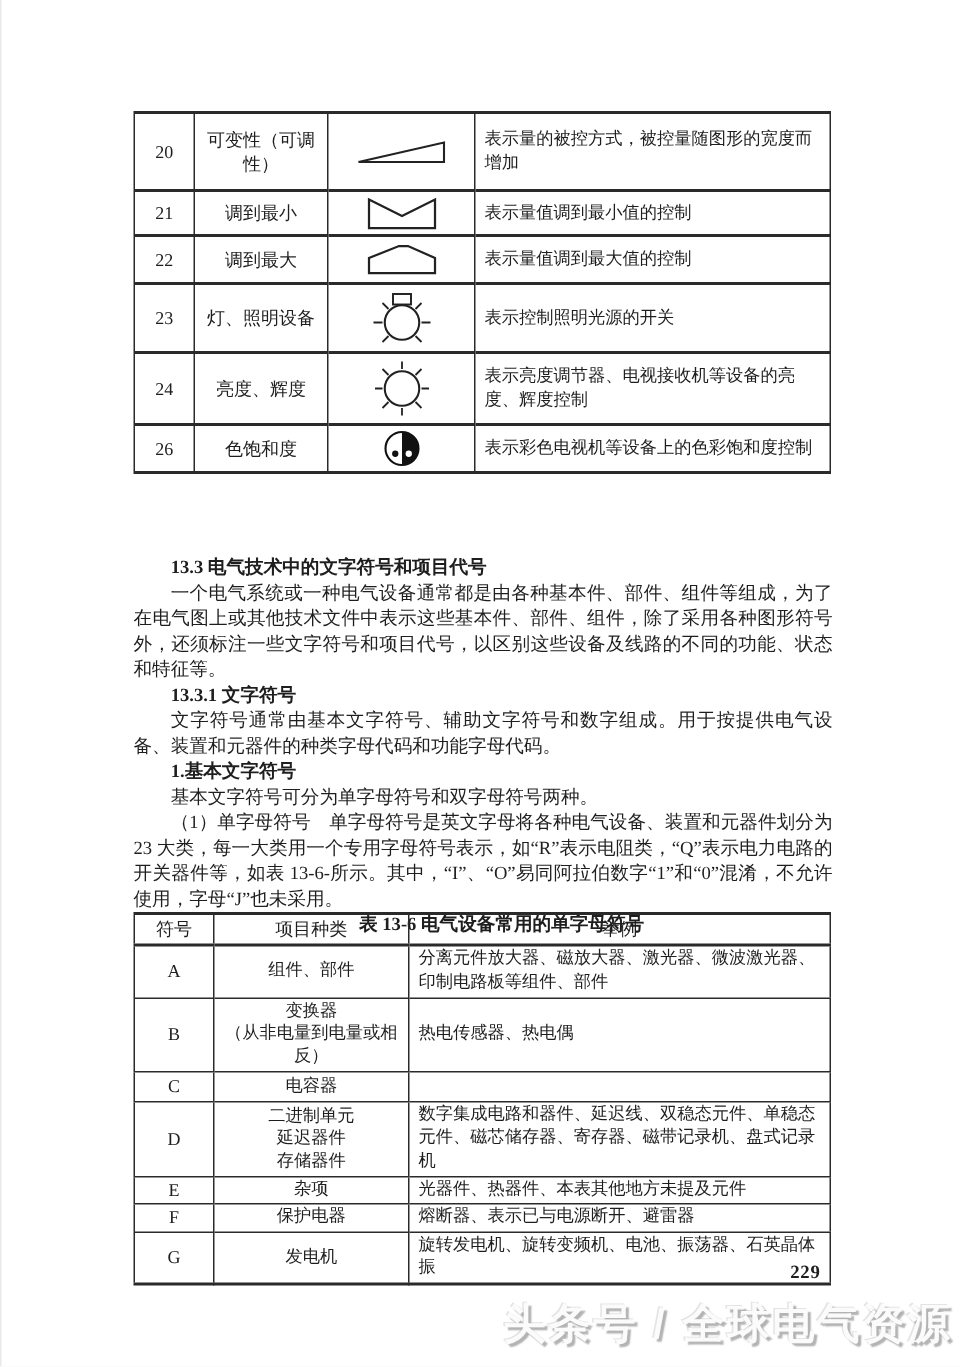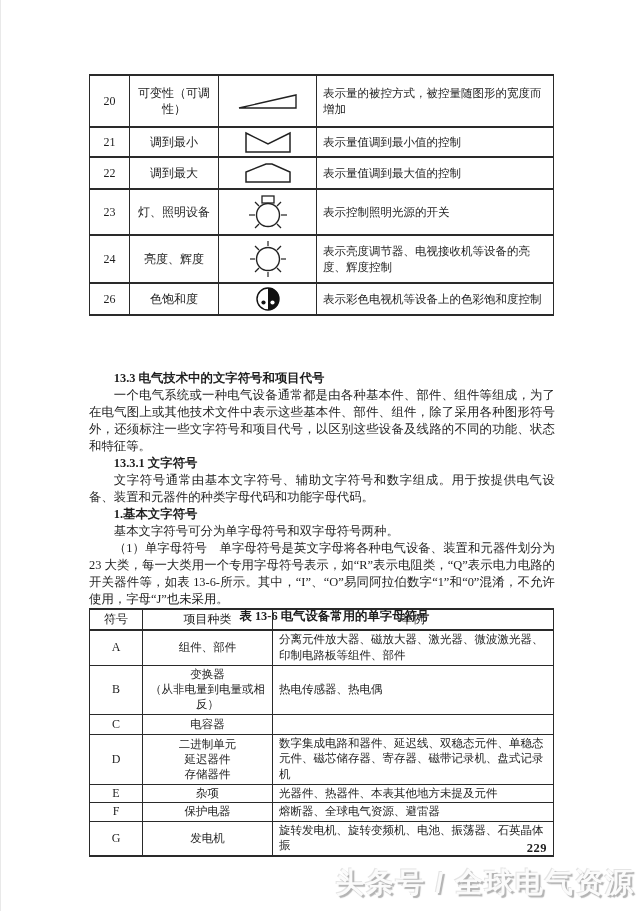--- a/index.html
+++ b/index.html
@@ -219,21 +219,21 @@
       <td class="c-ex">数字集成电路和器件、延迟线、双稳态元件、单稳态元件、磁芯储存器、寄存器、磁带记录机、盘式记录机</td>
     </tr>
     <tr style="height:18px">
       <td class="c-code">E</td>
       <td class="c-cat">杂项</td>
       <td class="c-ex">光器件、热器件、本表其他地方未提及元件</td>
     </tr>
     <tr style="height:18px">
       <td class="c-code">F</td>
       <td class="c-cat">保护电器</td>
-      <td class="c-ex">熔断器、全球电气资源、避雷器</td>
+      <td class="c-ex">熔断器、表示已与电源断开、避雷器</td>
     </tr>
     <tr style="height:17px">
       <td class="c-code">G</td>
       <td class="c-cat">发电机</td>
       <td class="c-ex">旋转发电机、旋转变频机、电池、振荡器、石英晶体振</td>
     </tr>
   </tbody>
     </table>
 
   <div class="pagenum">229</div>

